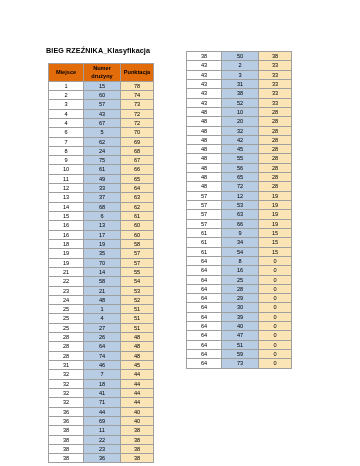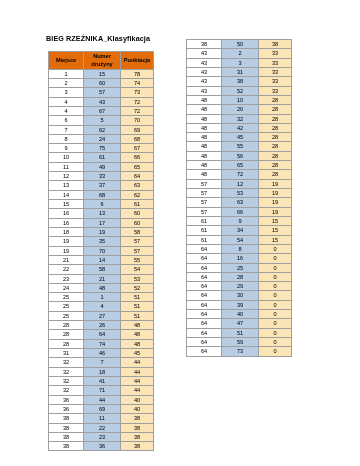--- a/index.html
+++ b/index.html
@@ -10,20 +10,21 @@
     width: 360px;
     height: 466px;
     background: #ffffff;
     font-family: "Liberation Sans", sans-serif;
     overflow: hidden;
   }
   .sheet {
     position: relative;
     width: 360px;
     height: 356px;
+    margin-top: 12px;
   }
   .title {
     position: absolute;
     left: 46px;
     top: 34px;
     font-size: 7.2px;
     font-weight: bold;
     color: #000000;
     letter-spacing: 0.1px;
     white-space: nowrap;

